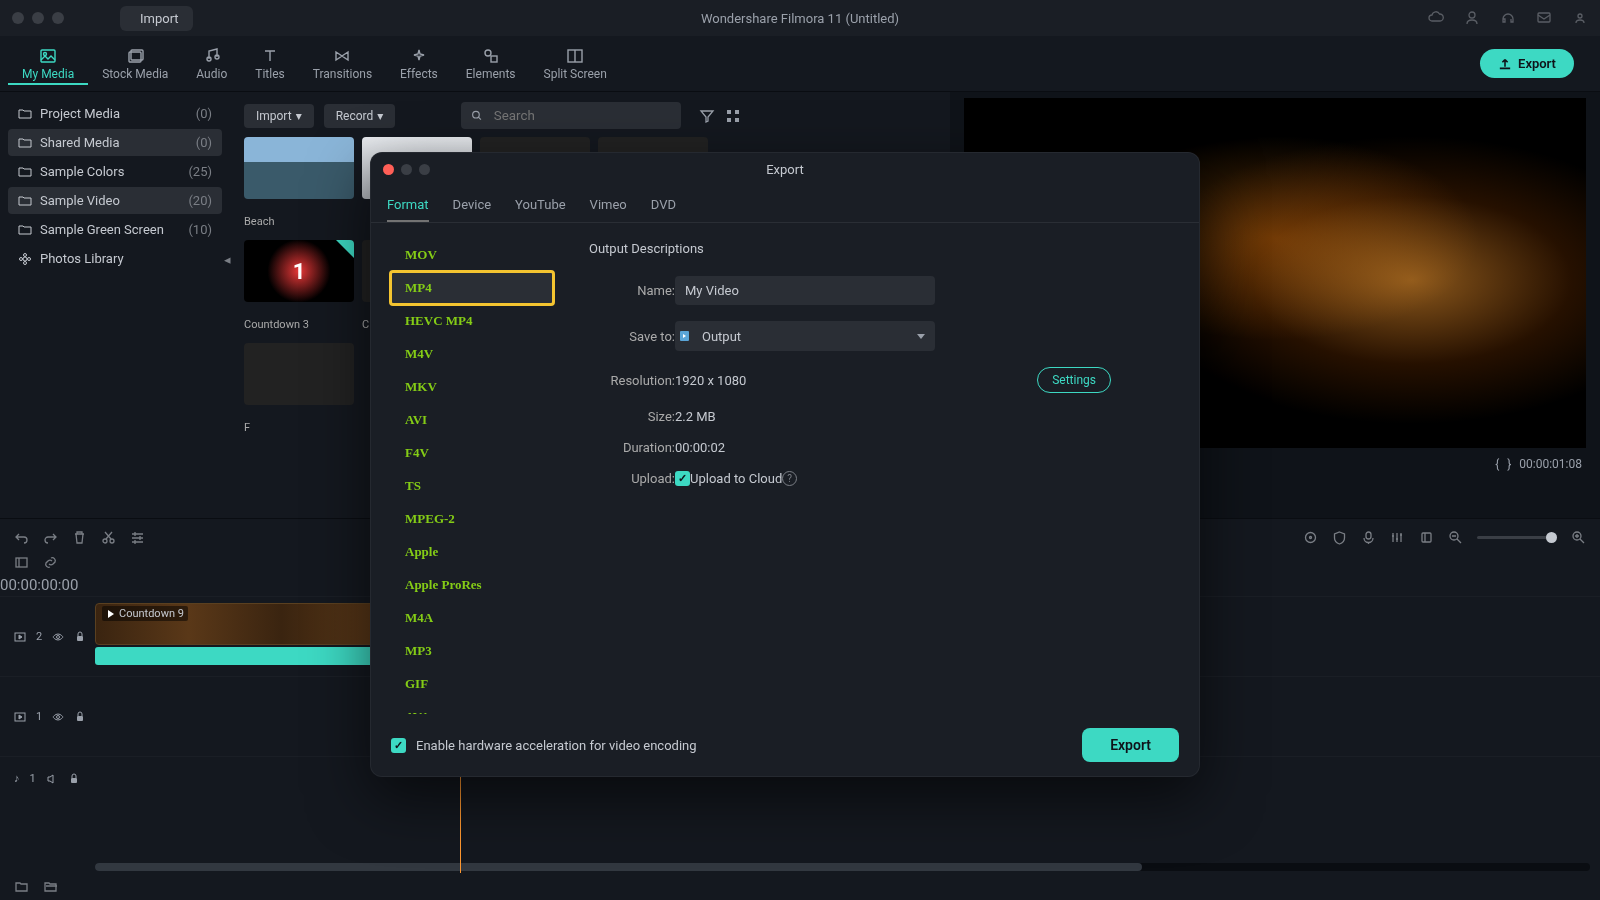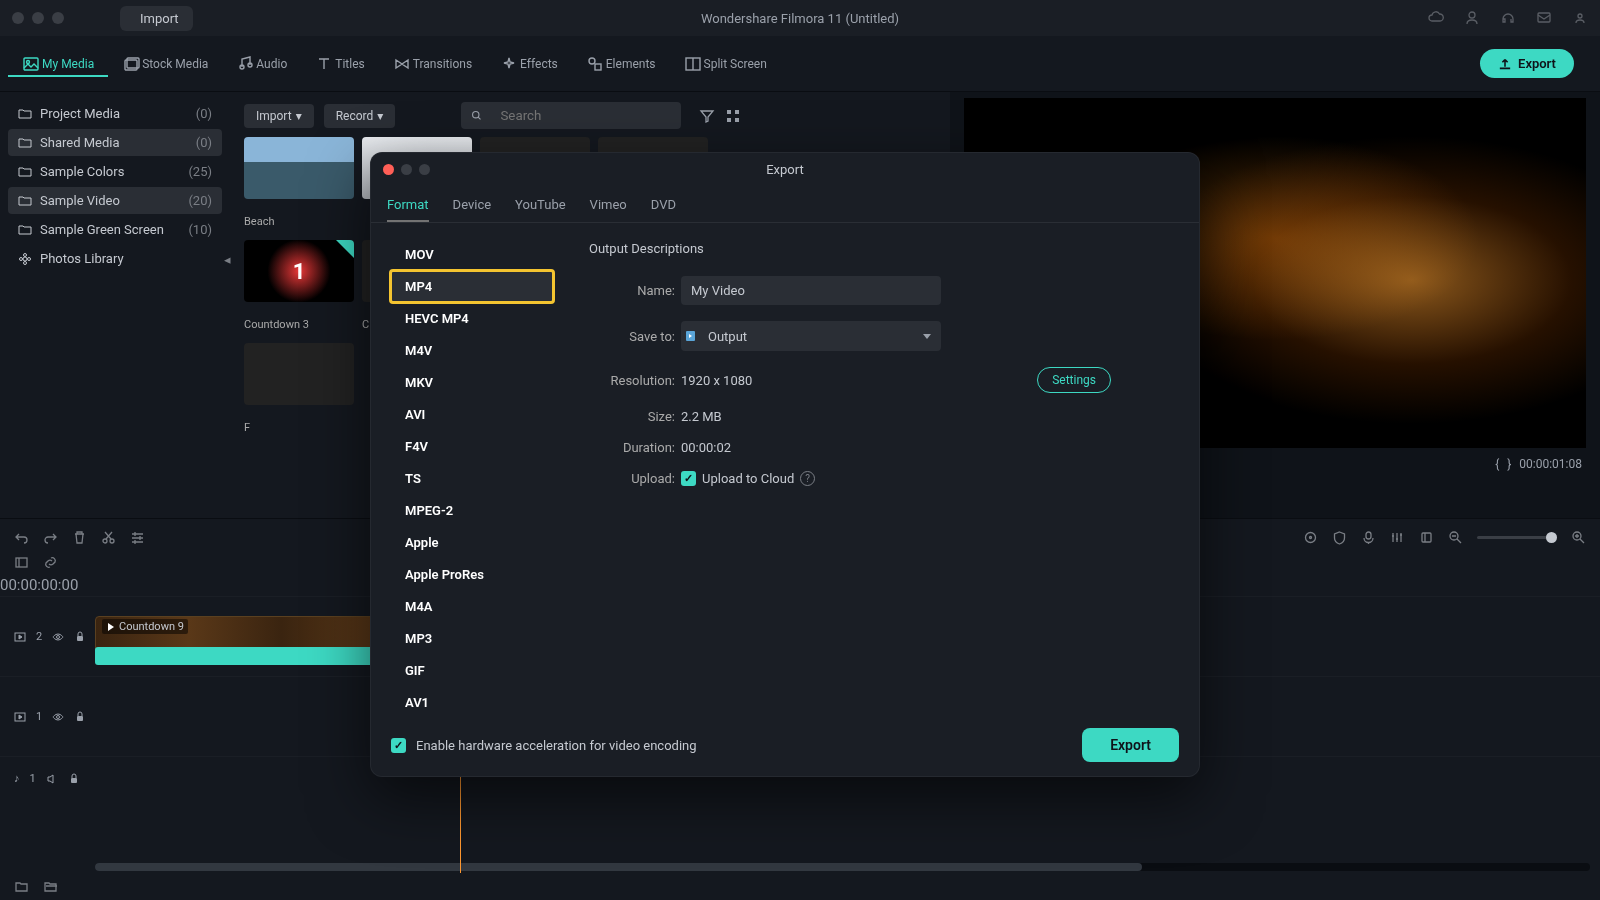--- a/index.html
+++ b/index.html
@@ -9,37 +9,37 @@
 .titlebar { height:36px; background:#1a1e25; display:flex; align-items:center; padding:0 12px; position:relative; }
 .traffic { display:flex; gap:8px; }
 .dot { width:12px; height:12px; border-radius:50%; background:#3a3e45; }
 .import-btn { margin-left:56px; background:#2a2e35; padding:5px 14px; border-radius:6px; display:flex; align-items:center; gap:6px; }
 .title-text { position:absolute; left:50%; transform:translateX(-50%); color:#9aa0aa; }
 .titlebar-right { margin-left:auto; display:flex; gap:20px; color:#5a5e65; }
 .titlebar-right svg { width:16px; height:16px; }
 
 
 .topnav { height:56px; background:#14181f; display:flex; align-items:center; padding:0 8px; border-bottom:1px solid #0a0d12; }
-.nav-item { display:flex; flex-direction:row; align-items:center; justify-content:center; padding:4px 14px; gap:2px; color:#9aa0aa; font-size:12px; }
+.nav-item { display:flex; flex-direction:column; align-items:center; justify-content:center; padding:4px 14px; gap:2px; color:#9aa0aa; font-size:12px; }
 .nav-item svg { width:18px; height:18px; }
 .nav-item.active { color:#3dd9c3; border-bottom:2px solid #3dd9c3; padding-bottom:2px; }
 .export-top { margin-left:auto; margin-right:18px; background:#3dd9c3; color:#0f1319; padding:7px 18px; border-radius:18px; font-weight:600; display:flex; align-items:center; gap:6px; }
 
 
 .main { display:flex; height:calc(900px - 36px - 56px - 382px); }
 .sidebar { width:230px; background:#14181f; padding:8px; }
 .side-item { display:flex; align-items:center; padding:6px 10px; border-radius:4px; gap:8px; margin-bottom:2px; }
 .side-item.sel { background:#2a2e35; }
 .side-item .count { margin-left:auto; color:#7a7e85; }
 .side-item svg { width:14px; height:14px; }
 
 .media-area { flex:1; background:#14181f; padding:10px 14px; position:relative; }
 .media-toolbar { display:flex; gap:10px; align-items:center; margin-bottom:8px; }
 .tb-btn { background:#2a2e35; padding:5px 12px; border-radius:4px; display:flex; align-items:center; gap:4px; font-size:12px; }
-.search { background:#2a2e35; padding:6px 10px; border-radius:4px; display:flex; align-items:center; gap:18px; flex:0 0 220px; margin-left:56px; }
+.search { background:#2a2e35; padding:6px 10px; border-radius:4px; display:flex; align-items:center; gap:11px; flex:0 0 220px; margin-left:56px; }
 .search input { background:none; border:none; color:#9aa0aa; outline:none; width:100%; }
 .media-grid { display:grid; grid-template-columns:repeat(4,110px); gap:12px 8px; }
 .media-thumb { width:110px; }
 .thumb-img { width:110px; height:62px; background:#2a2e35; border-radius:4px; position:relative; overflow:hidden; }
 .thumb-label { font-size:11px; color:#aaa; margin-top:16px; }
 .dl-badge { position:absolute; top:0; right:0; width:0; height:0; border-left:18px solid transparent; border-top:18px solid #3dd9c3; }
 
 
 .preview-pane { width:650px; background:#0f1319; display:flex; flex-direction:column; padding:0 14px; }
 .preview-video { flex:1; background:#000; margin-top:6px; position:relative; overflow:hidden; }
@@ -58,45 +58,45 @@
 .tl-tools svg { width:15px; height:15px; }
 .tl-tools .spacer { flex:1; }
 .tl-ruler { height:22px; display:flex; align-items:flex-start; padding-left:95px; position:relative; color:#9aa0aa; font-size:15px; }
 .tl-ruler .tick { position:absolute; top:2px; }
 .tl-tracks { flex:1; position:relative; }
 .track { height:80px; display:flex; border-top:1px solid #1a1e25; }
 .track.thin { height:44px; }
 .track-head { width:95px; display:flex; align-items:center; gap:10px; padding-left:14px; color:#9aa0aa; font-size:11px; }
 .track-head svg { width:12px; height:12px; }
 .track-body { flex:1; position:relative; }
-.clip { position:absolute; top:19px; height:42px; background:#3a2810; border:1px solid #5a4020; border-radius:4px; overflow:hidden; }
+.clip { position:absolute; top:6px; height:42px; background:#3a2810; border:1px solid #5a4020; border-radius:4px; overflow:hidden; }
 .clip-label { position:absolute; top:2px; left:6px; font-size:11px; background:rgba(0,0,0,0.5); padding:1px 4px; border-radius:2px; display:flex; align-items:center; gap:3px; }
 .audio-strip { position:absolute; top:50px; height:18px; background:#3dd9c3; border-radius:3px; }
 .playhead { position:absolute; top:0; bottom:0; width:1px; background:#ff9830; left:460px; z-index:5; }
 .playhead::before { content:''; position:absolute; top:-22px; left:-5px; width:11px; height:14px; background:#ff9830; clip-path:polygon(0 0,100% 0,100% 60%,50% 100%,0 60%); }
 
 
 .modal-overlay { position:absolute; inset:0; z-index:100; }
 .export-modal { position:absolute; left:370px; top:152px; width:830px; height:625px; background:#1a1e25; border-radius:12px; box-shadow:0 20px 60px rgba(0,0,0,0.6); display:flex; flex-direction:column; border:1px solid rgba(255,255,255,0.05); }
 .modal-title { height:32px; display:flex; align-items:center; padding:0 12px; position:relative; }
 .modal-title .dots { display:flex; gap:7px; }
 .modal-title .dots .d { width:11px; height:11px; border-radius:50%; }
 .modal-title .dots .d.r { background:#ff5f57; }
 .modal-title .dots .d.g { background:#3a3e45; }
 .modal-title .t { position:absolute; left:50%; transform:translateX(-50%); color:#c5c9d0; font-size:13px; }
 .modal-tabs { display:flex; gap:24px; padding:4px 16px 0; border-bottom:1px solid #2a2e35; }
 .modal-tab { padding:8px 0; color:#9aa0aa; font-size:13px; }
 .modal-tab.active { color:#3dd9c3; border-bottom:2px solid #737373; }
 .modal-body { flex:1; display:flex; min-height:0; }
 .fmt-list { width:190px; padding:16px 8px 16px 20px; overflow-y:hidden; }
-.fmt-item { padding:8px 14px; color:#ffffff; font-size:13px; font-weight:600; border-radius:4px; margin-bottom:1px; }
+.fmt-item { padding:8px 14px; color:#84cc16; font-size:13px; font-weight:600; border-radius:4px; margin-bottom:1px;font-family:Liberation Serif, serif; }
 .fmt-item.sel { background:#2a2e35; outline:3px solid #f4c430; outline-offset:-1px; border-radius:2px; }
 .fmt-settings { flex:1; padding:18px 28px; }
 .out-desc { color:#c5c9d0; font-size:13px; margin-bottom:20px; }
-.form-row { display:flex; align-items:center; margin-bottom:16px; gap:6px; }
+.form-row { display:flex; align-items:center; margin-bottom:16px; gap:0; }
 .form-row label { width:86px; text-align:right; color:#aaa; font-size:13px; }
 .form-row .val { color:#c5c9d0; font-size:13px; }
 .text-input { background:#2a2e35; border:none; padding:7px 10px; border-radius:4px; color:#c5c9d0; width:260px; font-size:13px; outline:none; }
 .dropdown { background:#2a2e35; padding:7px 3px; border-radius:4px; width:260px; display:flex; align-items:center; gap:8px; position:relative; }
 .dropdown::after { content:''; position:absolute; right:10px; width:0; height:0; border-left:4px solid transparent; border-right:4px solid transparent; border-top:5px solid #9aa0aa; }
 .settings-btn { border:1px solid #3dd9c3; color:#3dd9c3; background:none; padding:5px 14px; border-radius:14px; font-size:12px; margin-left:auto; margin-right:60px; }
 .checkbox { width:15px; height:15px; background:#3dd9c3; border-radius:3px; display:flex; align-items:center; justify-content:center; }
 .checkbox::after { content:'✓'; color:#0f1319; font-size:11px; font-weight:bold; }
 .modal-footer { padding:14px 20px; display:flex; align-items:center; gap:10px; }
 .export-final { margin-left:auto; background:#3dd9c3; color:#0f1319; font-weight:600; padding:9px 28px; border-radius:8px; font-size:14px; }

